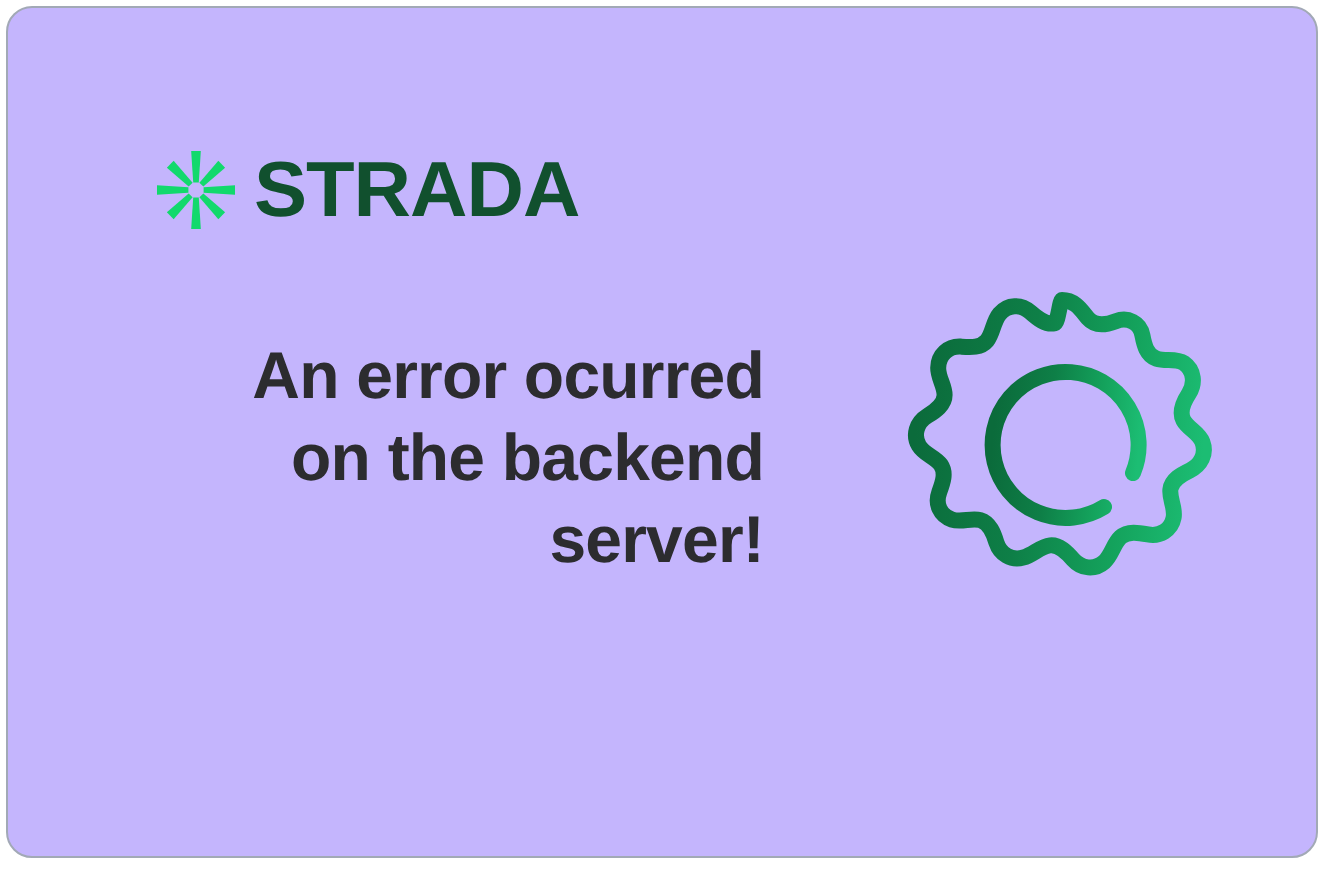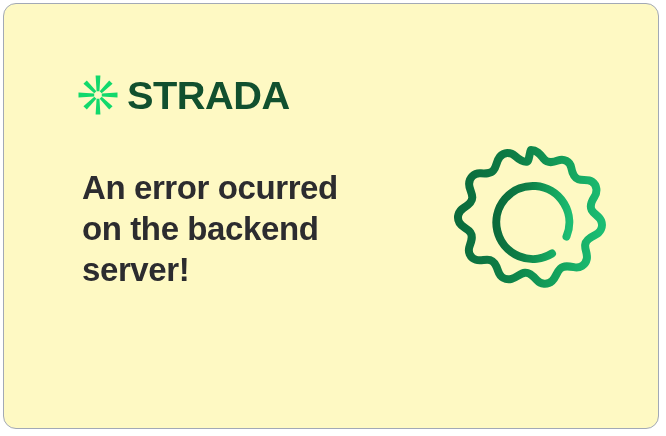--- a/index.html
+++ b/index.html
@@ -15,21 +15,21 @@
   }
 
   
   .card {
     position: absolute;
     left: 3px;
     top: 3px;
     width: 656px;
     height: 426px;
     box-sizing: border-box;
-    background: #fef9c3;
+    background: #c4b5fd;
     border: 1.5px solid #a2a9b6;
     border-radius: 13px;
     overflow: hidden;
   }
 
   
   .brand {
     position: absolute;
     left: 74px;
     top: 68px;
@@ -62,20 +62,21 @@
     left: 78px;
     top: 163px;
     width: 300px;
     margin: 0;
     font-family: "Liberation Sans", sans-serif;
     font-size: 33px;
     line-height: 41px;
     font-weight: 700;
     letter-spacing: -0.4px;
     color: #2c2c2f;
+    text-align: right;
   }
 
   
   .gear-wrap {
     position: absolute;
     left: 444px;
     top: 138px;
     width: 166px;
     height: 166px;
   }

